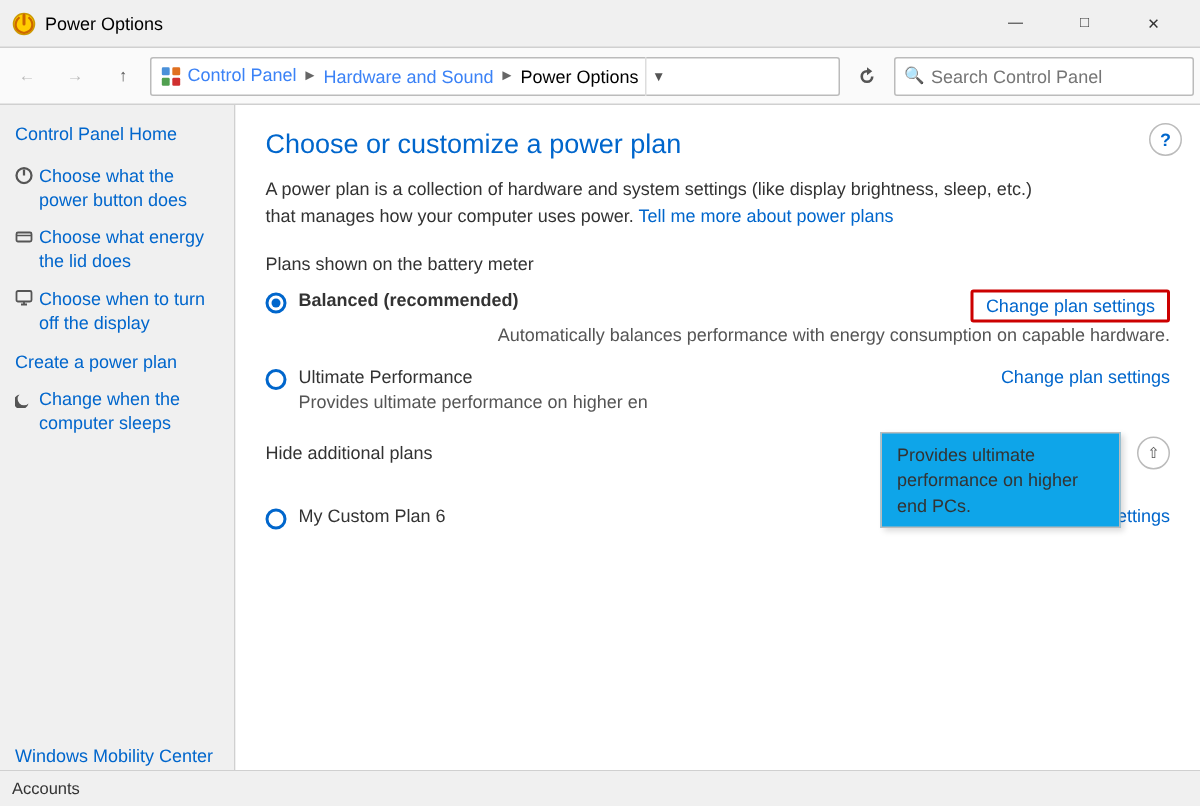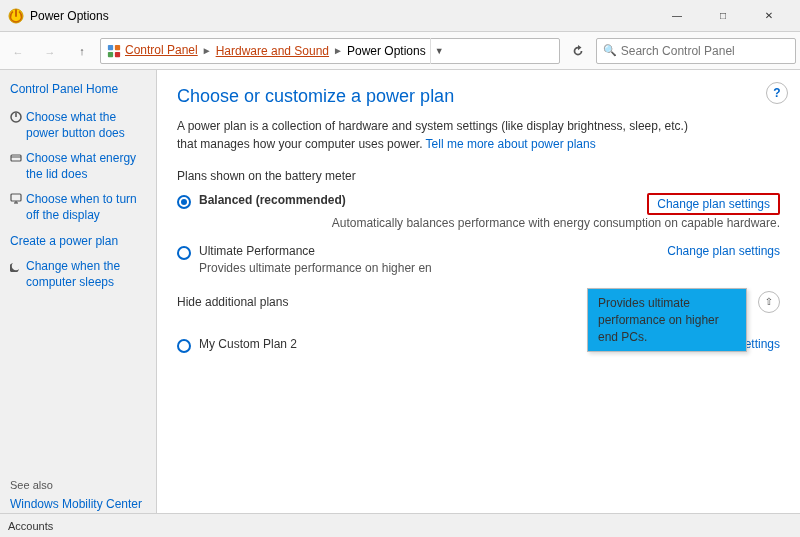--- a/index.html
+++ b/index.html
@@ -45,21 +45,21 @@
       flex: 1;
       height: 26px;
       background: white;
       border: 1px solid #bbb;
       border-radius: 2px;
       display: flex;
       align-items: center;
       padding: 0 6px;
       font-size: 12px;
     }
-    .breadcrumb-item { color: #c2410c; text-decoration: underline; }
+    .breadcrumb-item { color: #3b82f6; }
     .breadcrumb-sep { color: #666; margin: 0 4px; font-size: 10px; }
     .breadcrumb-last { color: #000; }
     .breadcrumb-dropdown {
       width: 18px; height: 26px;
       display: flex; align-items: center; justify-content: center;
       cursor: pointer; color: #555; font-size: 9px; border-left: 1px solid #ddd; margin-left: 4px;
     }
     .refresh-btn {
       width: 28px; height: 28px;
       display: flex; align-items: center; justify-content: center;
@@ -347,21 +347,20 @@
       <span class="sidebar-link-icon">
         <svg viewBox="0 0 12 12" width="12" height="12">
             <path d="M9 9A5 5 0 1 1 3 3a3.5 3.5 0 0 0 6 6z" fill="#555"></path>
           </svg>
       </span>
       <span>Change when the computer sleeps</span>
     </div>
 
     <div class="sidebar-spacer"></div>
 
-    <div class="see-also">See also</div>
     <a class="sidebar-see-link">Windows Mobility Center</a>
     <a class="sidebar-see-link">User Accounts</a>
   </div>
 
   <div class="content" style="position:relative;">
 
     <div class="help-btn">?</div>
 
     <div class="page-title">Choose or customize a power plan</div>
 
@@ -401,21 +400,21 @@
 
     <div class="hide-plans-header">
       <span class="hide-plans-label">Hide additional plans</span>
       <div class="collapse-btn">⇧</div>
     </div>
 
     <div class="plan-item" style="padding-left:0;">
       <div style="flex:1;">
         <div class="plan-row">
           <div class="radio-btn"></div>
-          <span class="plan-name" style="font-weight:normal;">My Custom Plan 2</span>
+          <span class="plan-name" style="font-weight:normal;">My Custom Plan 6</span>
           <div class="plan-row-right">
             <span class="change-link">Change plan settings</span>
           </div>
         </div>
       </div>
     </div>
 
   </div>
 </div>
 

